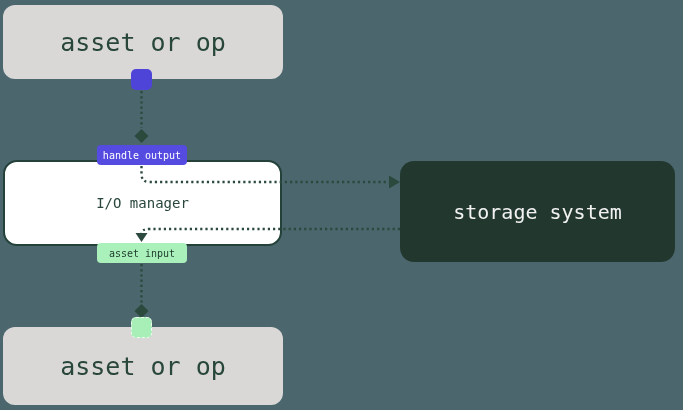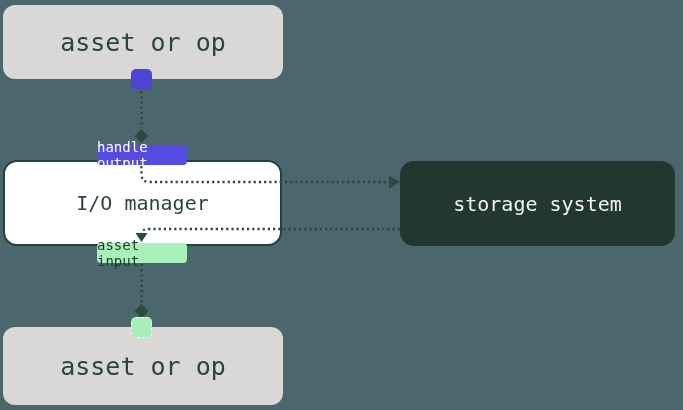--- a/index.html
+++ b/index.html
@@ -48,28 +48,28 @@
   .node-asset.top { top: 5px; height: 74px; }
   .node-asset.bottom { top: 327px; height: 78px; }
   .node-io {
     left: 3px;
     top: 160px;
     width: 279px;
     height: 86px;
     border-radius: 14px;
     background: var(--io-bg);
     border: 2px solid var(--io-border);
-    font-size: 20px;
+    font-size: 14px;
     z-index: 1;
   }
   .node-storage {
     left: 400px;
     top: 161px;
     width: 275px;
-    height: 85px;
+    height: 101px;
     border-radius: 14px;
     background: var(--storage-bg);
     color: var(--storage-text);
     font-size: 20px;
     z-index: 1;
   }
   .connector-layer {
     position: absolute;
     left: 0;
     top: 0;
@@ -101,21 +101,21 @@
   }
   .badge {
     position: absolute;
     left: 97px;
     width: 90px;
     height: 20px;
     border-radius: 4px;
     display: flex;
     align-items: center;
     justify-content: center;
-    font-size: 14px;
+    font-size: 10px;
     z-index: 3;
   }
   .badge.handle-output {
     top: 145px;
     background: var(--badge-purple);
     color: #ffffff;
   }
   .badge.load-input {
     top: 243px;
     background: var(--badge-green);

